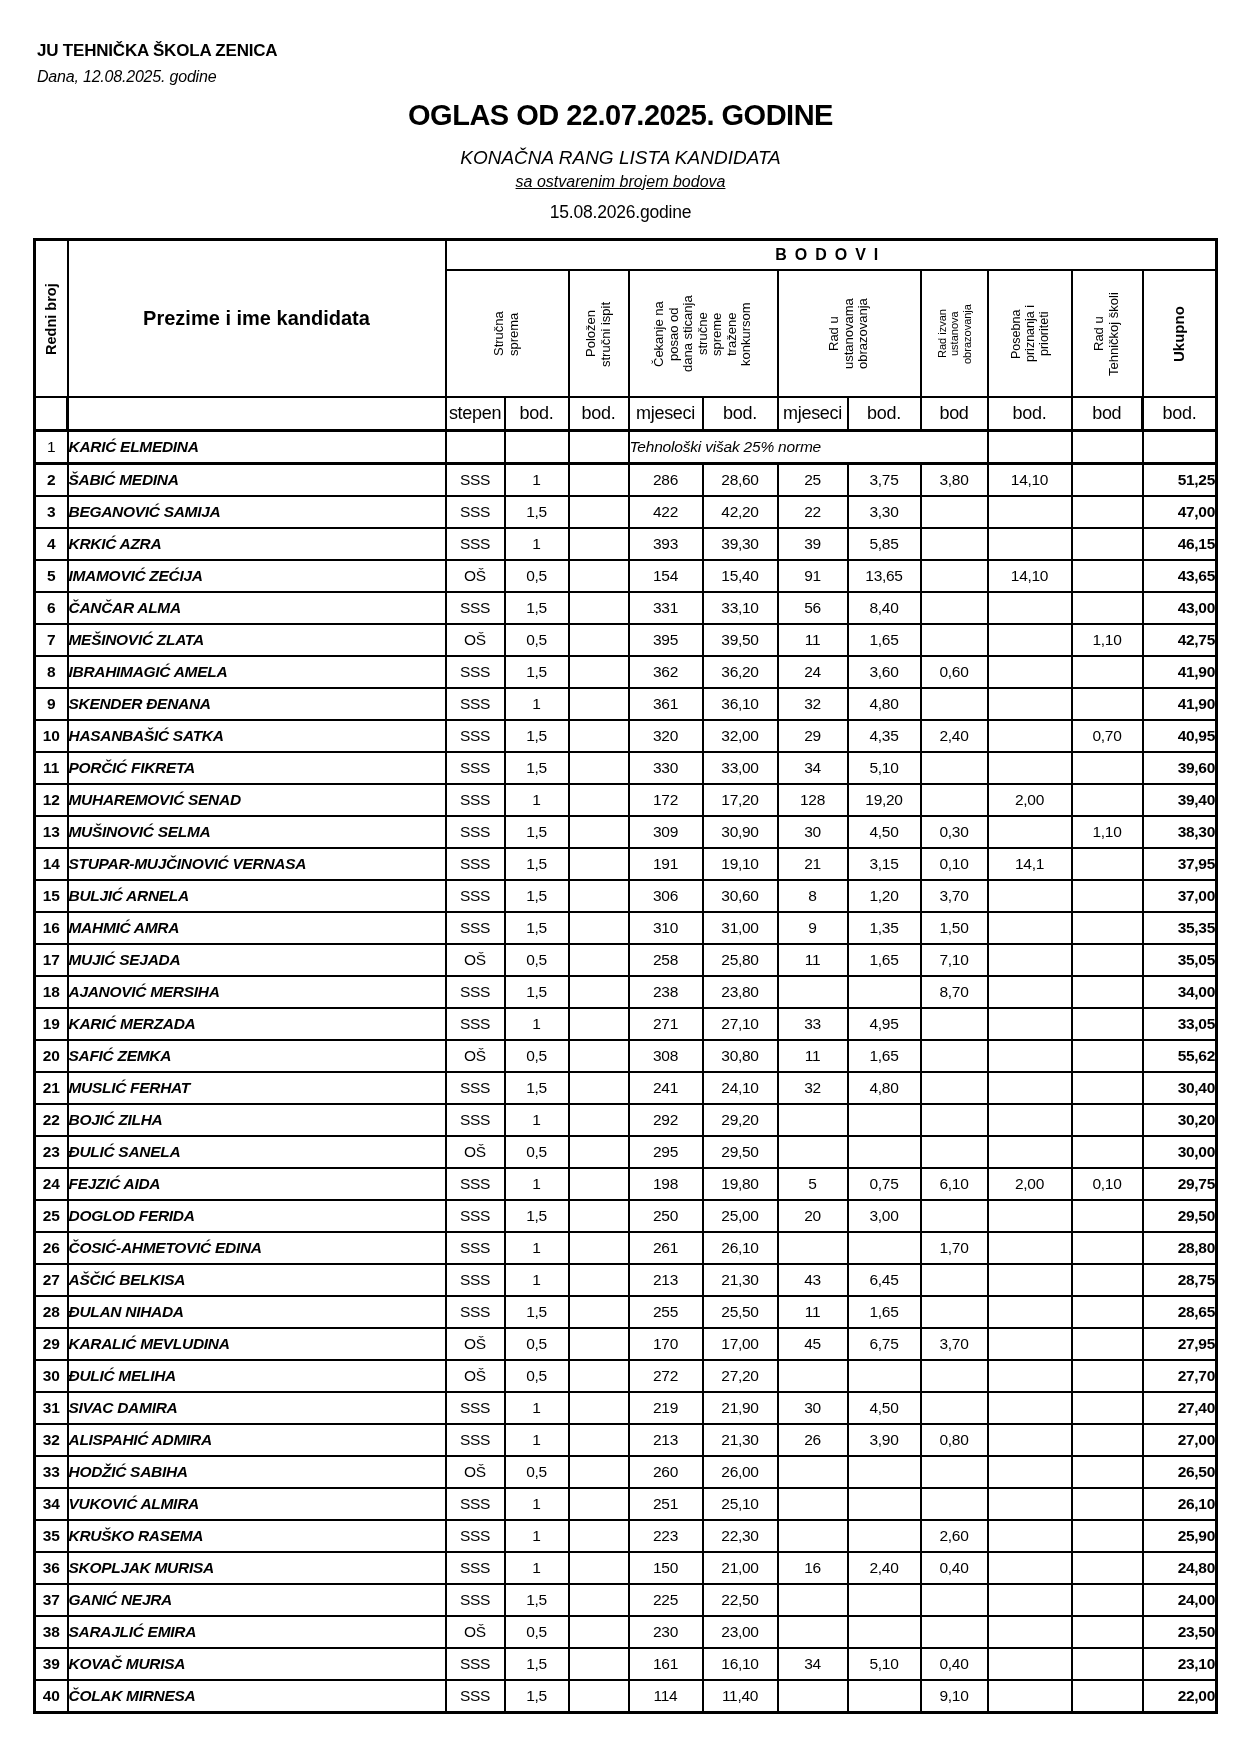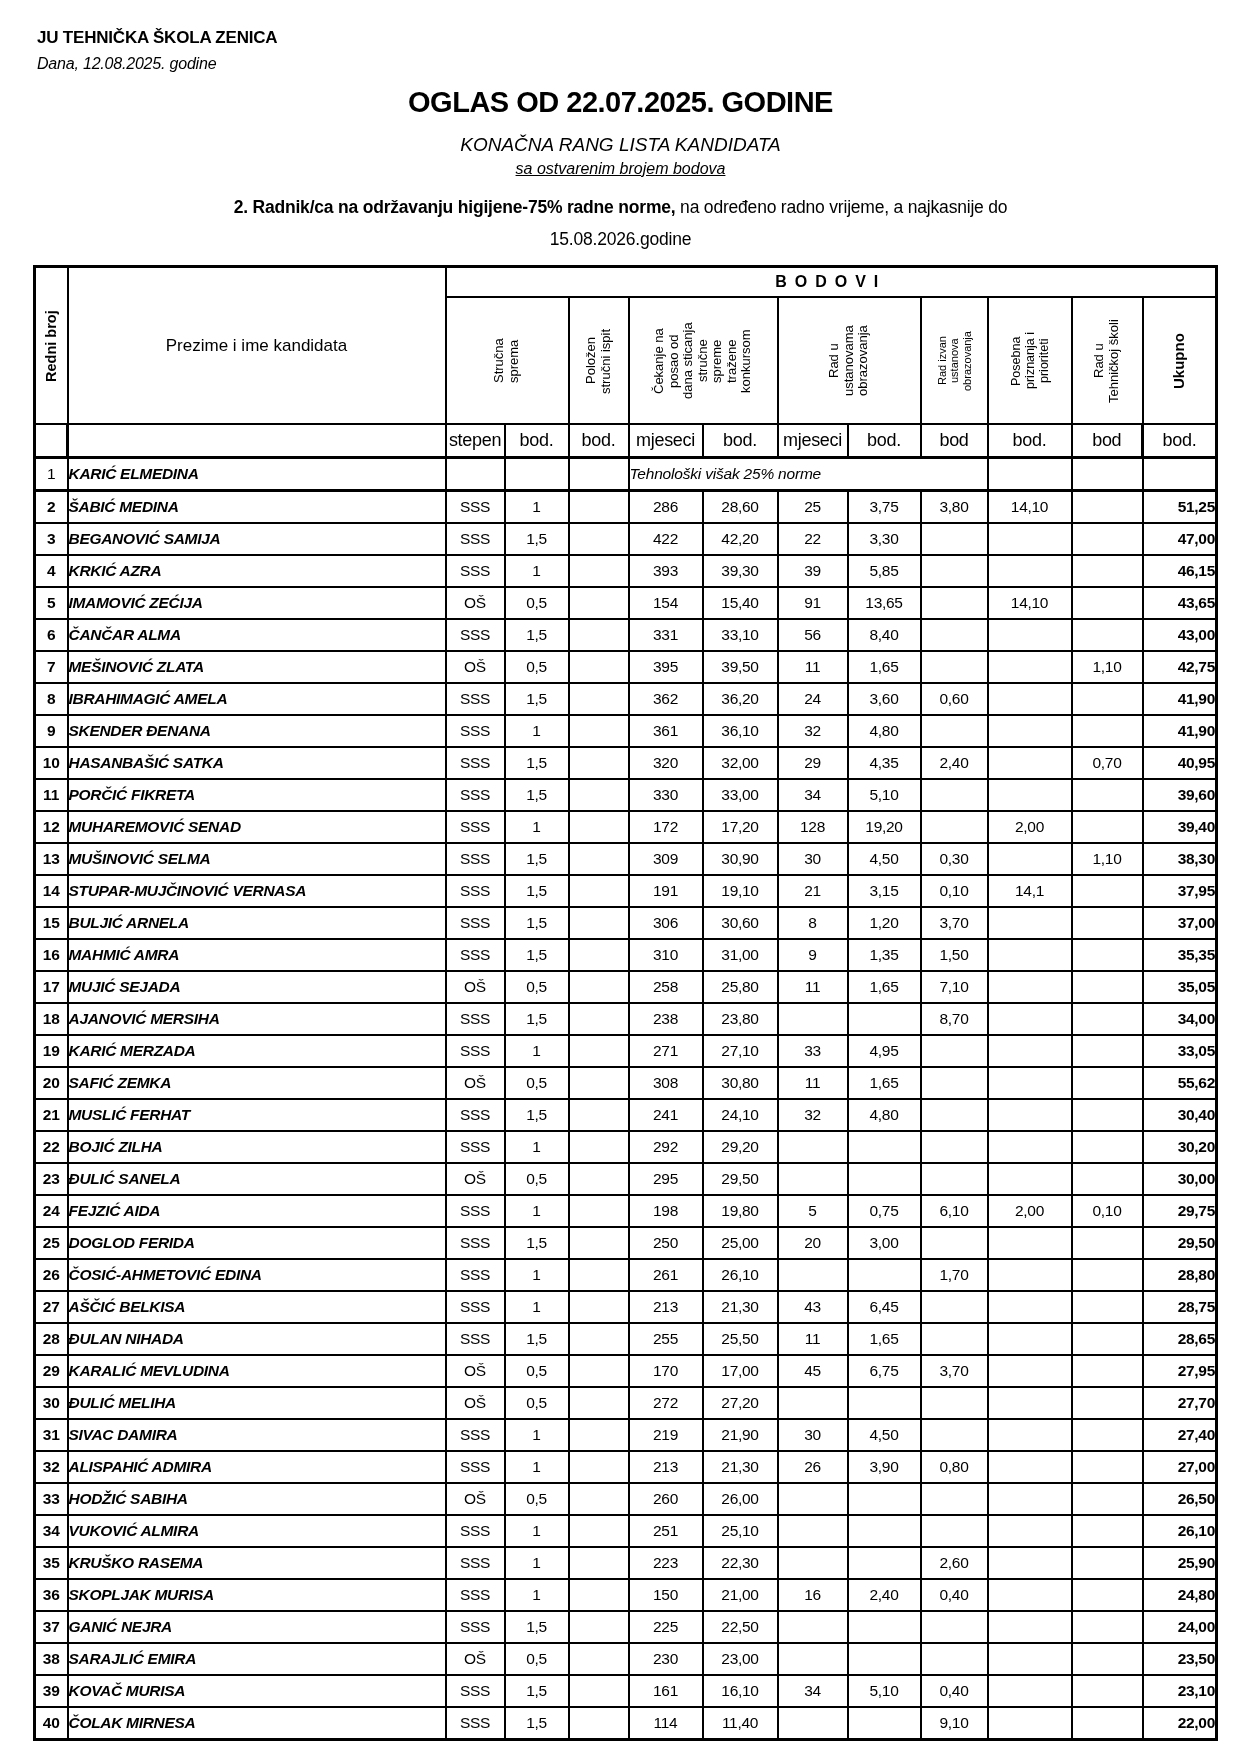--- a/index.html
+++ b/index.html
@@ -8,21 +8,21 @@
     color: #000;
     -webkit-font-smoothing: antialiased;
   }
   .page {
     position: relative;
     width: 1241px;
     height: 1755px;
     background: #fff;
     overflow: hidden;
   }
-  .header-block { padding: 28px 37px 0 37px; }
+  .header-block { padding: 28px 37px 0 37px; margin-top: 13px; }
   .school-name { font-size: 17px; font-weight: bold; letter-spacing: -0.2px; }
   .date-line  { font-size: 16px; font-style: italic; margin-top: 7px; letter-spacing: -0.2px; }
   .doc-title  { font-size: 29px; font-weight: bold; text-align: center; margin-top: 13px; letter-spacing: -0.5px; }
   .doc-sub1   { font-size: 19px; font-style: italic; text-align: center; margin-top: 15px; }
   .doc-sub2   { font-size: 16px; font-style: italic; text-align: center; margin-top: 4px; text-decoration: underline; }
   .pos-line   { font-size: 17.5px; text-align: center; margin-top: 19px; letter-spacing: -0.2px; }
   .pos-line2  { font-size: 17.5px; text-align: center; margin-top: 11px; letter-spacing: -0.2px; }
 
   table.rank {
     border-collapse: collapse;
@@ -31,21 +31,21 @@
     margin: 15px 0 0 33px;
     border: 3px solid #000;
   }
   table.rank th, table.rank td {
     border: 2px solid #000;
     padding: 0;
     overflow: hidden;
     background: #fff;
   }
   th.corner   { border-right: 3px solid #000; }
-  th.nameh    { border-right: 3px solid #000; font-size: 17px; font-weight: normal; text-align: center; }
+  th.nameh    { border-right: 3px solid #000; font-size: 20px; font-weight: bold; text-align: center; }
   th.bodovi   { height: 28px; font-size: 16px; font-weight: bold; letter-spacing: 8px; text-align: center; }
   tr.rot-row th { height: 125px; font-weight: normal; vertical-align: middle; text-align: center; }
   .vert {
     display: inline-block;
     writing-mode: vertical-rl;
     transform: rotate(180deg);
     line-height: 1.12;
     text-align: center;
     vertical-align: middle;
   }
@@ -80,21 +80,20 @@
 <body>
 
 <div class="page">
 
   <div class="header-block">
     <div class="school-name">JU TEHNIČKA ŠKOLA ZENICA</div>
     <div class="date-line">Dana, 12.08.2025. godine</div>
     <div class="doc-title">OGLAS OD 22.07.2025. GODINE</div>
     <div class="doc-sub1">KONAČNA RANG LISTA KANDIDATA</div>
     <div class="doc-sub2">sa ostvarenim brojem bodova</div>
-    <div class="pos-line"><strong>2. Radnik/ca na održavanju higijene-75% radne norme,</strong><span> na određeno radno vrijeme, a najkasnije do</span></div>
     <div class="pos-line2">15.08.2026.godine</div>
   </div>
 
   <table class="rank">
     <colgroup>
       <col style="width:33px">
         <col style="width:378px">
       <col style="width:59px">
         <col style="width:64px">
         <col style="width:60px">

